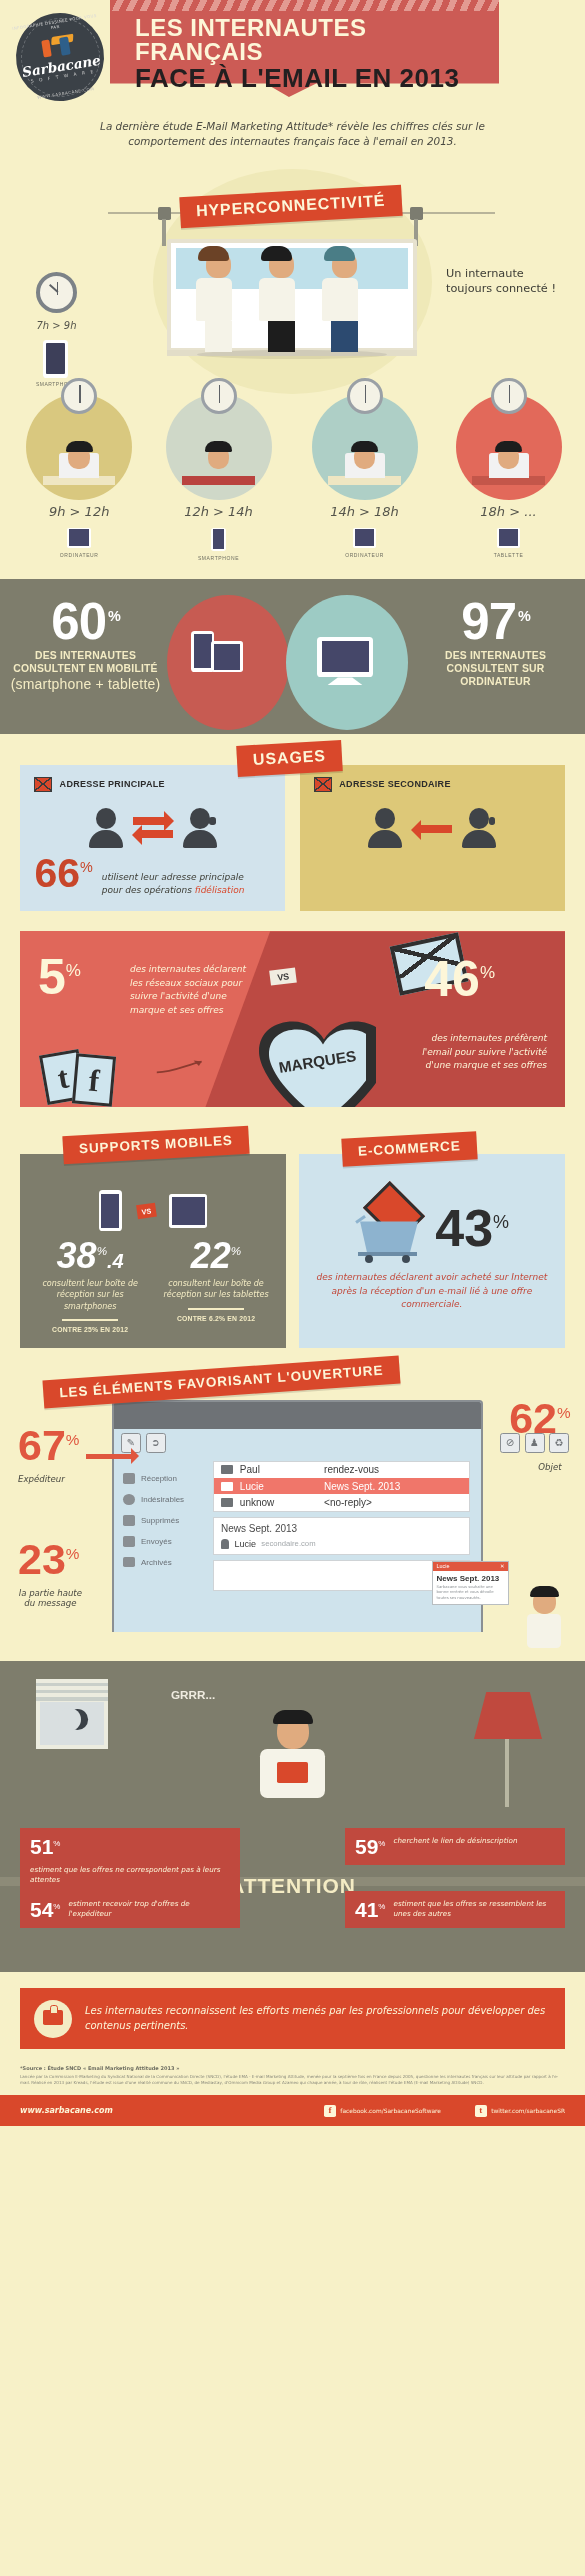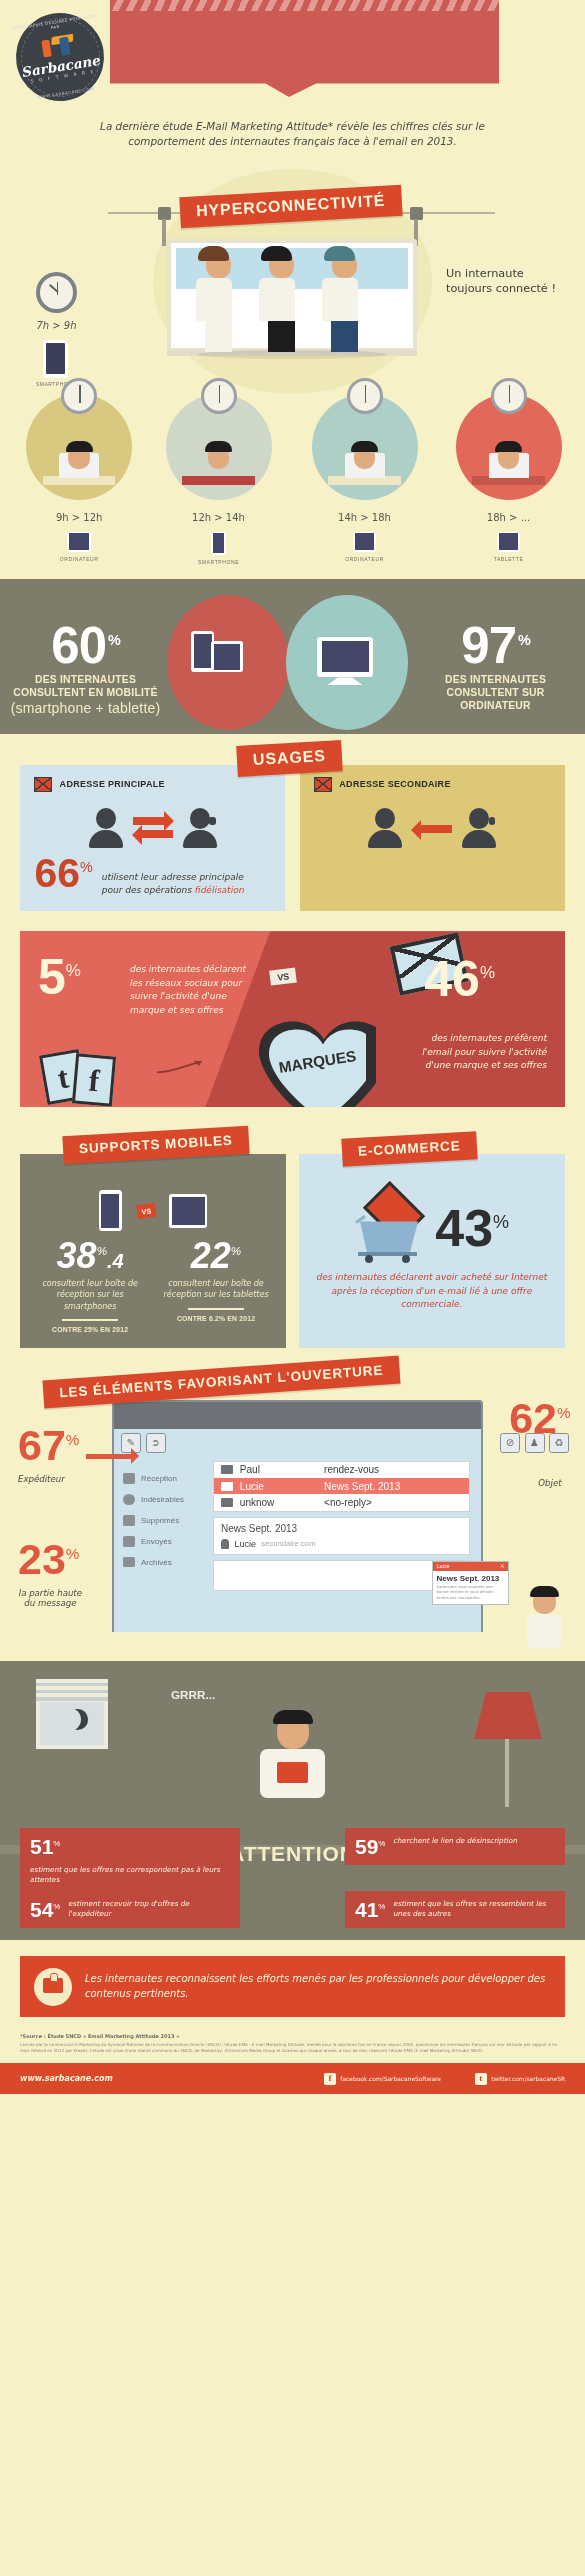--- a/index.html
+++ b/index.html
@@ -116,35 +116,35 @@
   .slot-clock { position: absolute; left: 50%; top: -16px; margin-left: -18px; width: 36px; height: 36px;
     border-radius: 50%; background: #f4f2e6; border: 3.6px solid #9aa0a6; z-index: 3; }
   .slot-clock::before { content:""; position:absolute; left:50%; top:4.5px; width:1.8px; height:11.7px; background:#5d6166; }
   .slot-clock::after  { content:""; position:absolute; left:50%; top:13.5px; width:1.8px; height:9px; background:#5d6166; transform-origin: top center; }
   .slot-desk { position: absolute; left: 16%; bottom: 14.4px; width: 68%; height: 9px; background: #efe6c2; }
   .slot-laptop { position: absolute; left: 50%; bottom: 21.6px; margin-left: -20px; width: 40px; height: 25px;
     background: #f2f2f2; border-radius: 2.7px 2.7px 0 0; }
   .slot-person { position: absolute; left: 50%; bottom: 31px; margin-left: -10.8px; width: 21.6px; height: 23.4px;
     background: #e0ab7f; border-radius: 45%; }
   .slot-person::before { content:""; position:absolute; top:-4.5px; left:-2.7px; width:27px; height:11.7px; background:#1d1d1d; border-radius: 10.8px 10.8px 1.8px 1.8px; }
-  .slot-time { margin-top: 12px; font-family: "DejaVu Sans", sans-serif; font-size: 10px; color: #55554c; }
+  .slot-time { margin-top: 4px; font-family: "DejaVu Sans", sans-serif; font-style: italic; font-size: 13px; color: #55554c; }
   .slot-dev { margin: 9px auto 0; width: 23.4px; height: 20px; background: #fff; border-radius: 1.8px; padding: 1.8px; }
   .slot-dev i { display: block; width: 100%; height: 100%; background: #454769; }
   .slot-dev.phone { width: 14.4px; height: 23.4px; border-radius: 2.7px; }
   .slot-devlabel { margin-top: 4.5px; font-family: "Liberation Sans", sans-serif; font-size: 5px; letter-spacing: 0.6px; color: #6f6f62; }
 
   
   .band { position: relative; background: #7e7d6c; height: 155px; }
   .band-blob { position: absolute; top: 16px; width: 122px; height: 135px; border-radius: 50%; }
   .band-blob.red { left: 167px; background: #c75b52; }
   .band-blob.teal { left: 286px; background: #9dcbc4; }
   .band-stat { position: absolute; top: 21.6px; width: 171px; color: #fff; }
   .band-stat.left { left: 0; text-align: center; }
   .band-stat.right { left: 410px; text-align: center; }
-  .band-num { font-family: "Liberation Sans", sans-serif; font-weight: bold; font-size: 51px; line-height: .88; letter-spacing: -0.9px; margin-top: 24px; }
+  .band-num { font-family: "Liberation Sans", sans-serif; font-weight: bold; font-size: 51px; line-height: .88; letter-spacing: -0.9px; }
   .band-pct { font-size: 14.4px; vertical-align: super; margin-left: 1.8px; }
   .band-cap { margin-top: 5.4px; font-family: "Liberation Sans", sans-serif; font-weight: bold;
     font-size: 10.4px; line-height: 1.22; color: #f4ecc4; letter-spacing: 0.2px; }
   .band-sub { font-weight: normal; font-size: 14px; color: #f4ecc4; }
   .band-devices { position: absolute; left: 191px; top: 52px; }
   .dev-phone { position: absolute; left: 0; top: 0; width: 23.4px; height: 41px; background: #fff; border-radius: 3.6px; padding: 3.6px 2.7px; }
   .dev-phone i { display: block; width: 100%; height: 100%; background: #454769; }
   .dev-tab { position: absolute; left: 20px; top: 10.8px; width: 32px; height: 31px; background: #fff; border-radius: 2.7px; padding: 2.7px; }
   .dev-tab i { display: block; width: 100%; height: 100%; background: #454769; }
   .band-monitor { position: absolute; left: 317px; top: 58px; width: 56px; }
@@ -285,34 +285,34 @@
 
   .mb-stat { position: absolute; font-family: "Liberation Sans", sans-serif; font-weight: bold;
     font-size: 43px; color: #e0573f; line-height: .85; }
   .mb-stat sup { font-size: 15.3px; font-weight: normal; }
   .mb-67 { left: 18px; top: 59px; }
   .mb-23 { left: 18px; top: 173px; }
   .mb-62 { right: 14.4px; top: 32px; }
   .mb-lab { position: absolute; font-family: "DejaVu Sans", sans-serif; font-style: italic; font-size: 8.6px; color: #4a4a42; }
   .mb-lab.a { left: 18px; top: 106px; }
   .mb-lab.b { left: 14.4px; top: 220px; width: 72px; text-align: center; }
-  .mb-lab.c { right: 23.4px; top: 110px; }
+  .mb-lab.c { right: 23.4px; top: 94px; }
   .mb-arrow { position: absolute; background: #e0573f; }
   .mb-a1 { left: 86px; top: 86px; width: 45px; height: 5.4px; }
   .mb-a1::after { content:""; position:absolute; right:-8px; top:-5.4px; border:8px solid transparent; border-left-color:#e0573f; border-right-width:0; }
   .mb-popup { position: absolute; right: 76px; top: 193px; width: 77px; background: #fff; border: 0.9px solid #b9bec1; }
   .mb-pop-head { background: #e0573f; color: #fff; font-family: "Liberation Sans", sans-serif;
     font-size: 5.4px; padding: 1.8px 3.6px; display: flex; justify-content: space-between; }
   .mb-pop-title { font-family: "Liberation Sans", sans-serif; font-weight: bold; font-size: 8px;
     padding: 2.7px 3.6px 0.9px; color: #333; }
   .mb-pop-body { font-size: 3.8px; line-height: 1.5; padding: 0 3.6px 3.6px; color: #8a8f93; }
   .mb-guy { position: absolute; right: 18px; bottom: 7.2px; width: 45px; height: 58px; }
 
   
-  .attention { position: relative; background: #7e7d6c; margin-top: 5.4px; padding: 16px 0 21.6px; height: 279px; }
+  .attention { position: relative; background: #7e7d6c; margin-top: 5.4px; padding: 16px 0 21.6px; height: 311px; }
   .att-room { position: absolute; left: 0; top: 0; width: 100%; height: 100%; }
   .att-win { position: absolute; left: 36px; top: 18px; width: 72px; height: 70px; background: #d9dfe0; border: 4.5px solid #ececdf; }
   .att-blind { position: absolute; left: 36px; top: 18px; width: 72px; height: 23.4px;
     background: repeating-linear-gradient(to bottom, #ececdf 0 3.6px, #c9cfc9 3.6px 7.2px); }
   .att-moon { position: absolute; left: 58px; top: 47px; width: 23.4px; height: 23.4px; border-radius: 50%;
     background: #d9dfe0; box-shadow: 8px 0 0 -0.9px #3b4147; }
   .att-lamp-pole { position: absolute; right: 76px; top: 76px; width: 4.5px; height: 70px; background: #b9b7a2; }
   .att-lamp { position: absolute; right: 43px; top: 31px; width: 68px; height: 47px; background: #c0493e;
     clip-path: polygon(18% 0, 82% 0, 100% 100%, 0 100%); }
   .att-desk { position: absolute; left: 0; bottom: 86px; width: 100%; height: 9px; background: #8d8b78; }
@@ -352,20 +352,24 @@
   .f-txt { font-family: "DejaVu Sans", sans-serif; font-size: 5.9px; color: #fdf6d8; }
 </style>
 </head>
 <body>
 
 <div class="page">
 
   <div class="header">
     <div class="header-flag"></div>
     <div class="header-stripes"></div>
+    <div class="header-title">
+      <div class="header-l1">LES INTERNAUTES FRANÇAIS</div>
+      <div class="header-l2">FACE À L'EMAIL EN 2013</div>
+    </div>
     <div class="logo">
       <div class="logo-ring"></div>
       <div class="logo-top">INFOGRAPHIE DESSINÉE POUR VOUS PAR</div>
       <div class="logo-mark">
         <i class="lm1"></i>
           <i class="lm2"></i>
           <i class="lm3"></i>
       </div>
       <div class="logo-name">Sarbacane</div>
       <div class="logo-sub">S O F T W A R E</div>

